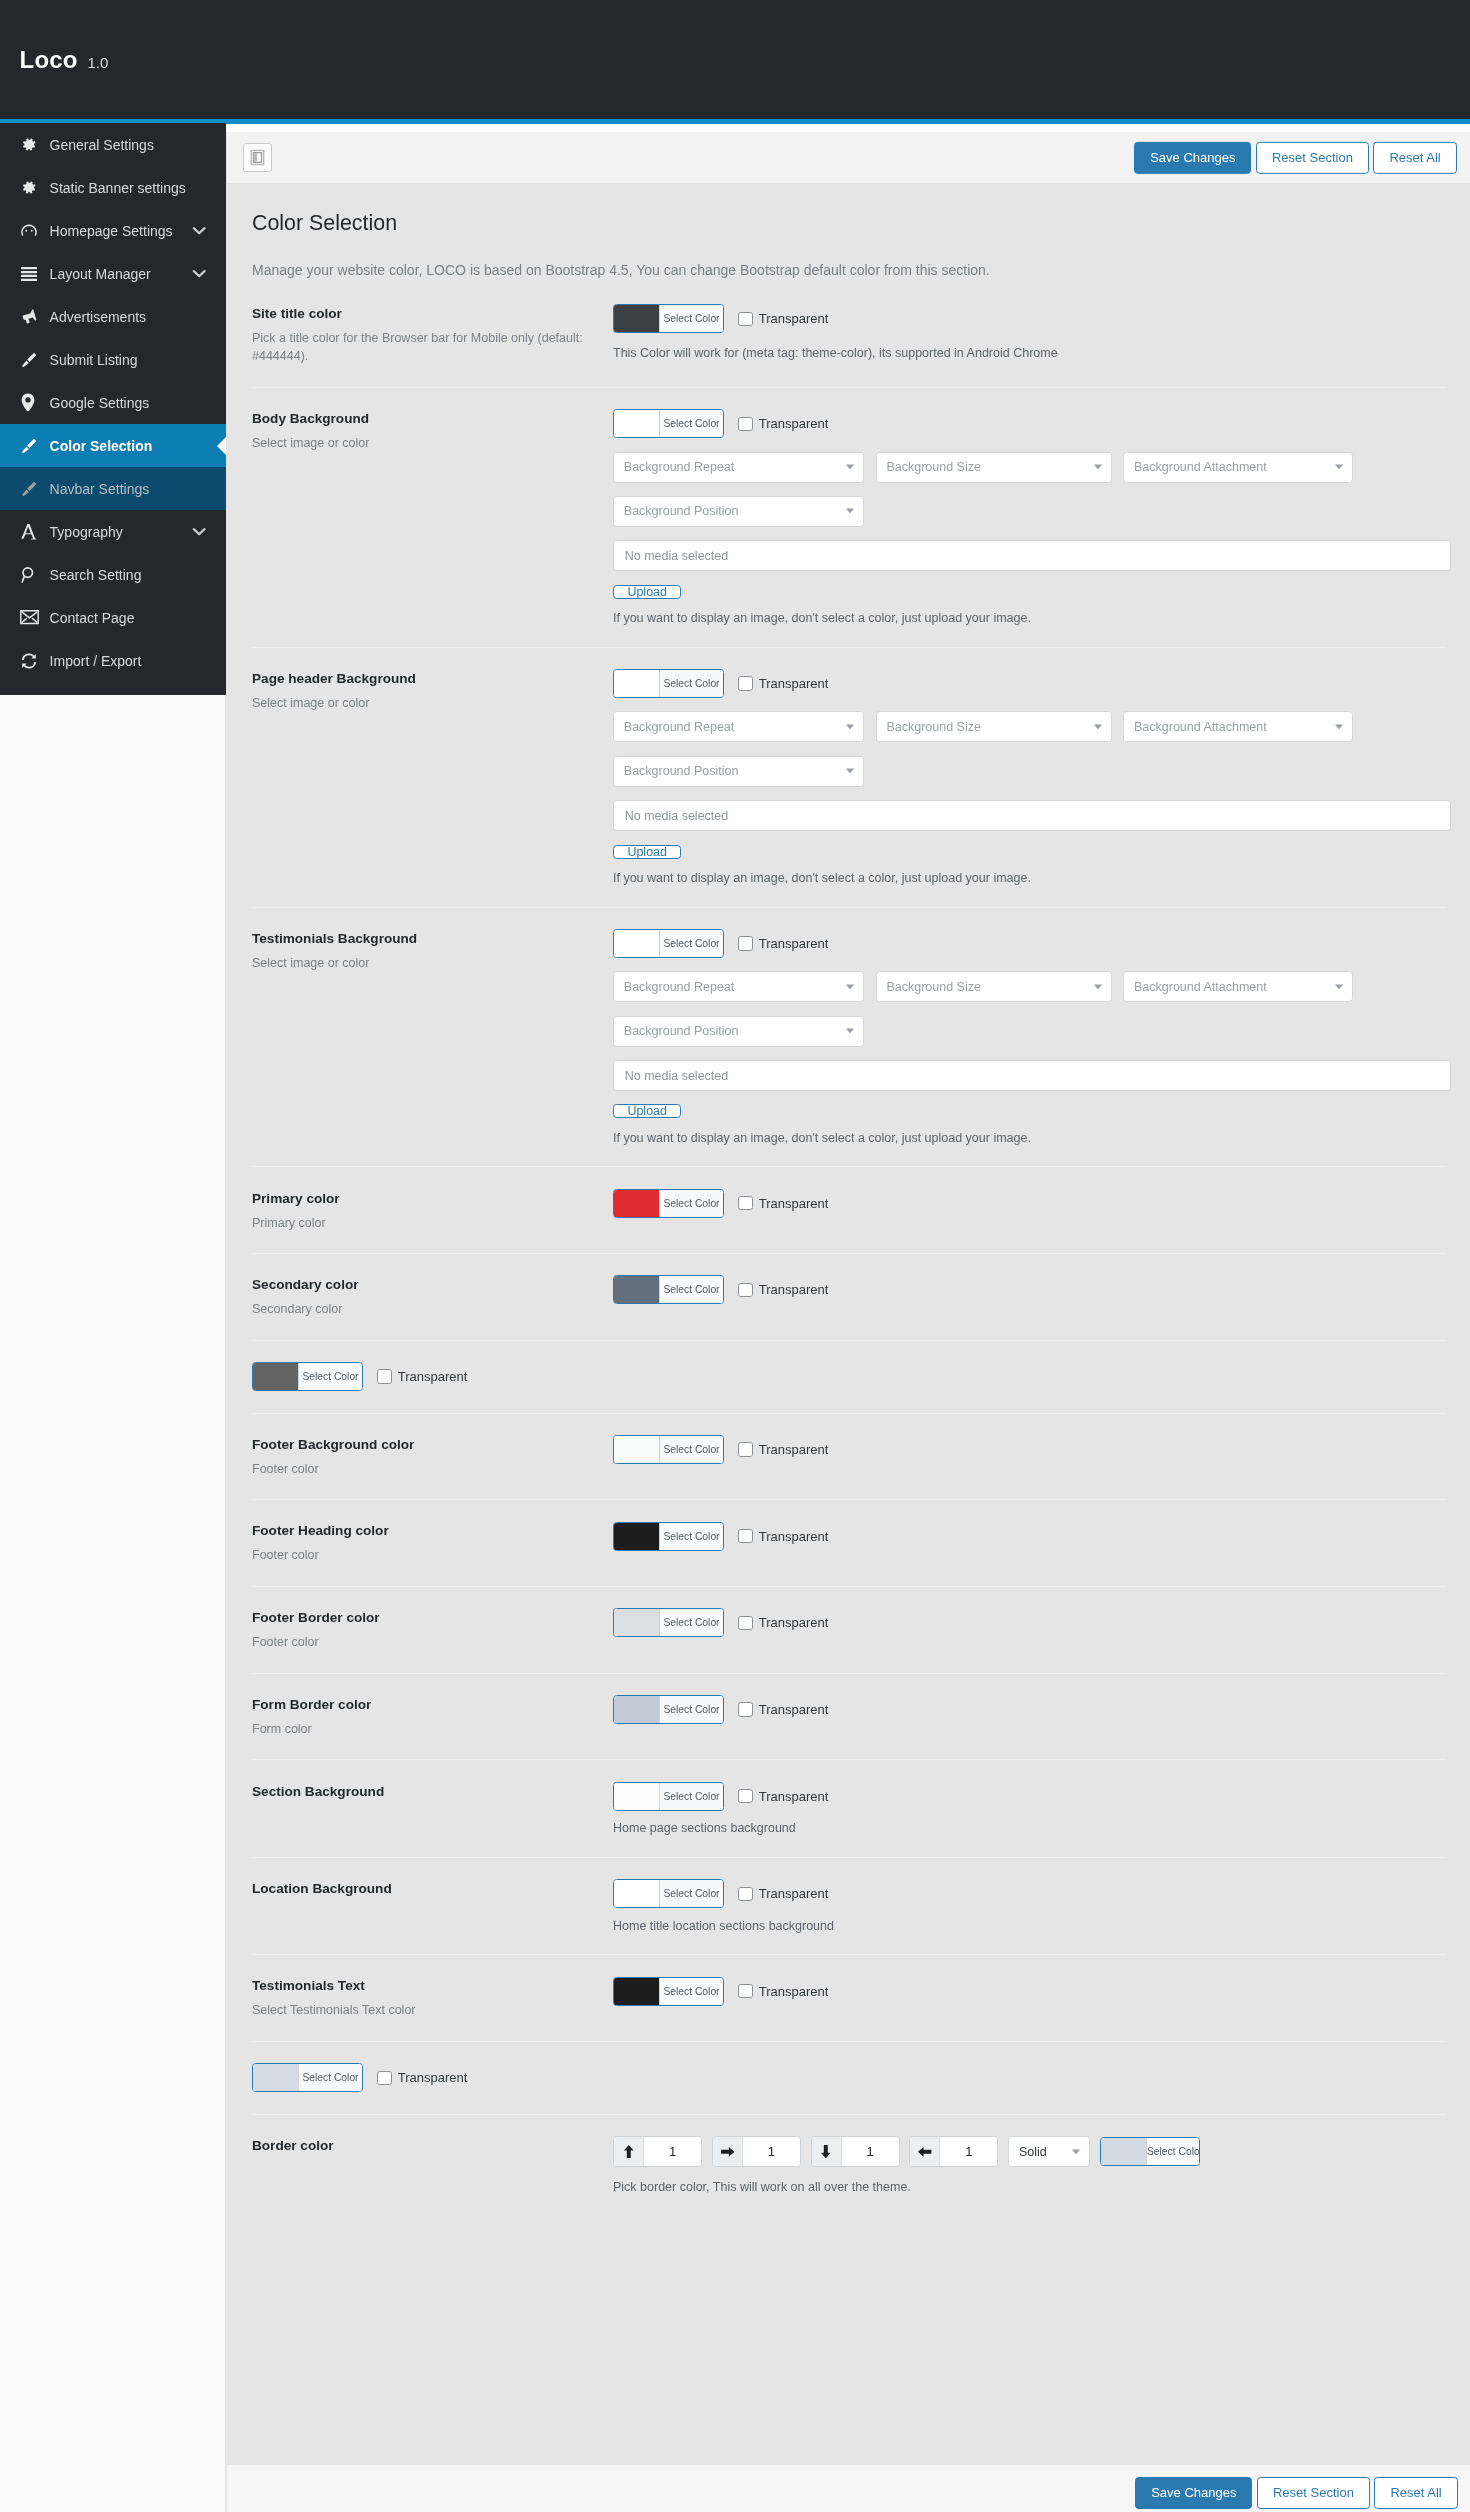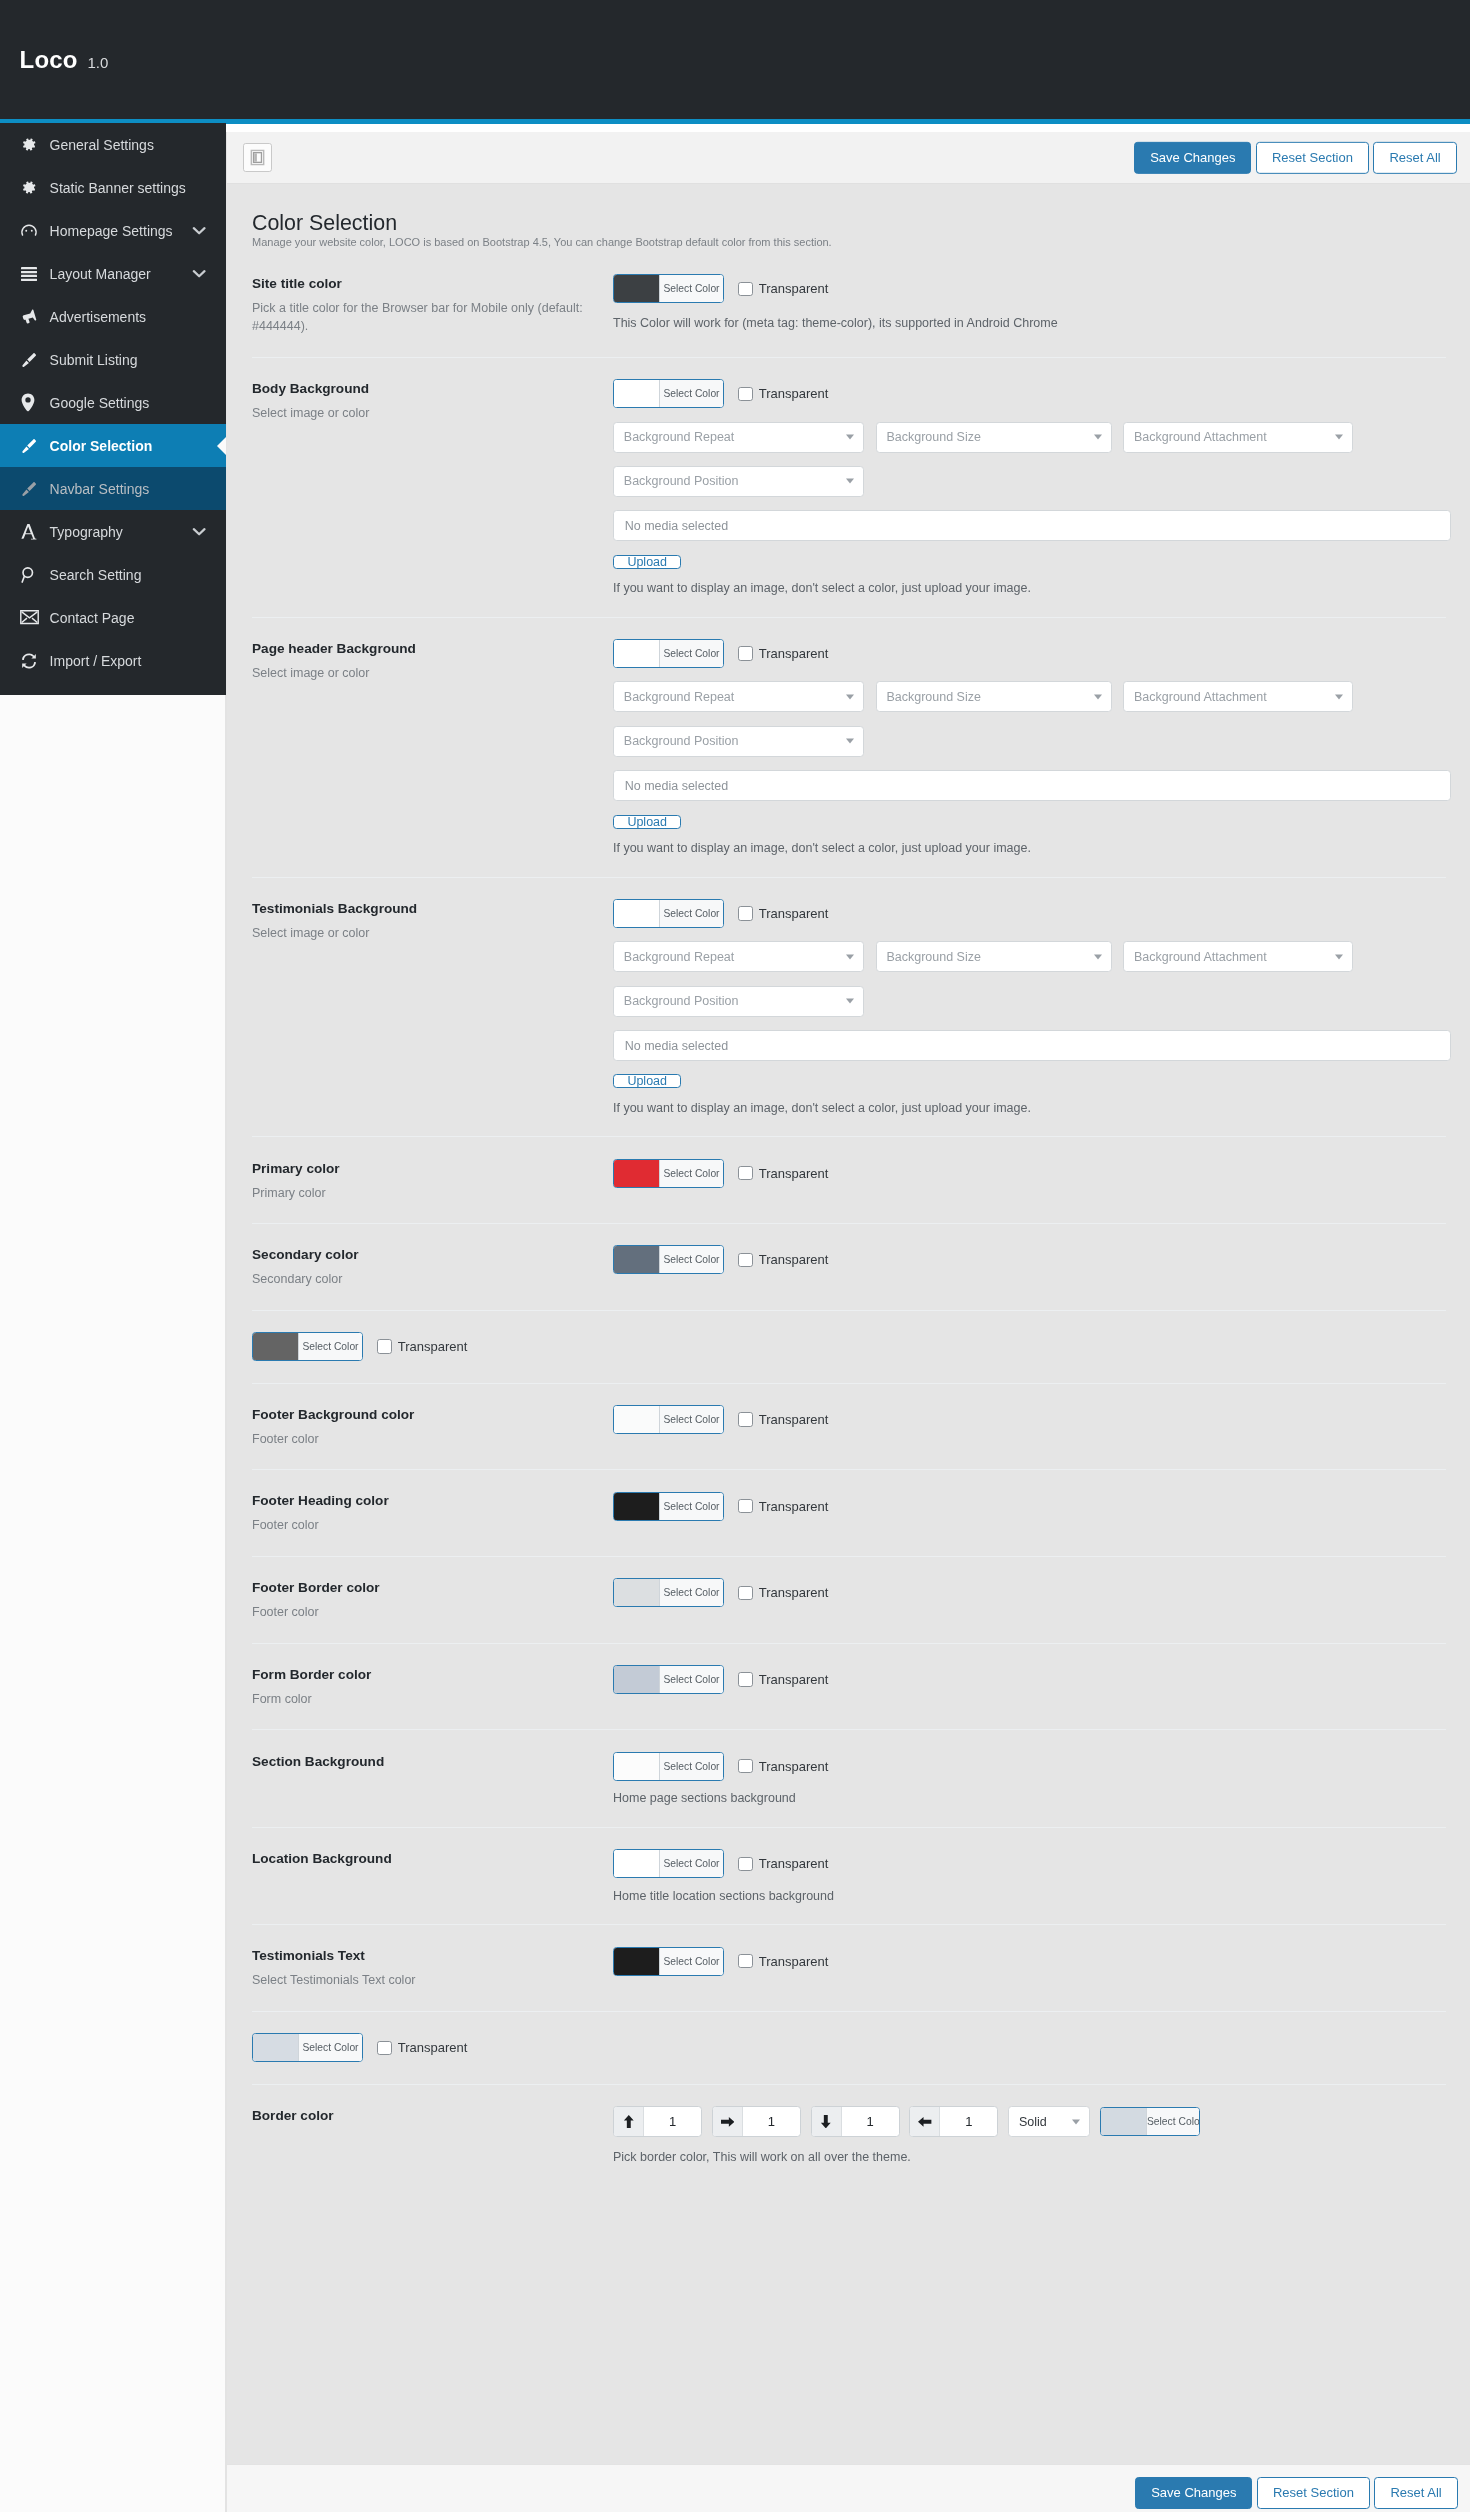--- a/index.html
+++ b/index.html
@@ -111,21 +111,21 @@
   }
   .btn.primary { background:#2a7ab0; color:#ffffff; border-color:#2a7ab0; }
 
   .panel-body { padding:19.6px 25px 0 25px; }
 
   .page-title {
     font-size:21.4px; color:#23282d; font-weight:normal;
     margin:7.1px 0 0 0;
   }
   .page-sub {
-    font-size:11px; color:#7b8086; margin-top:0; margin-bottom:5.3px;
+    font-size:14px; color:#7b8086; margin-top:26px; margin-bottom:5.3px;
   }
 
   
   .field {
     display:flex;
     border-bottom:0.9px solid #eceff1;
     padding:21.4px 0 21.4px 0;
   }
   .field.last { border-bottom:none; }
   .field .left { width:361px; flex:0 0 361px; padding-right:18px; padding-top:1.8px;}

